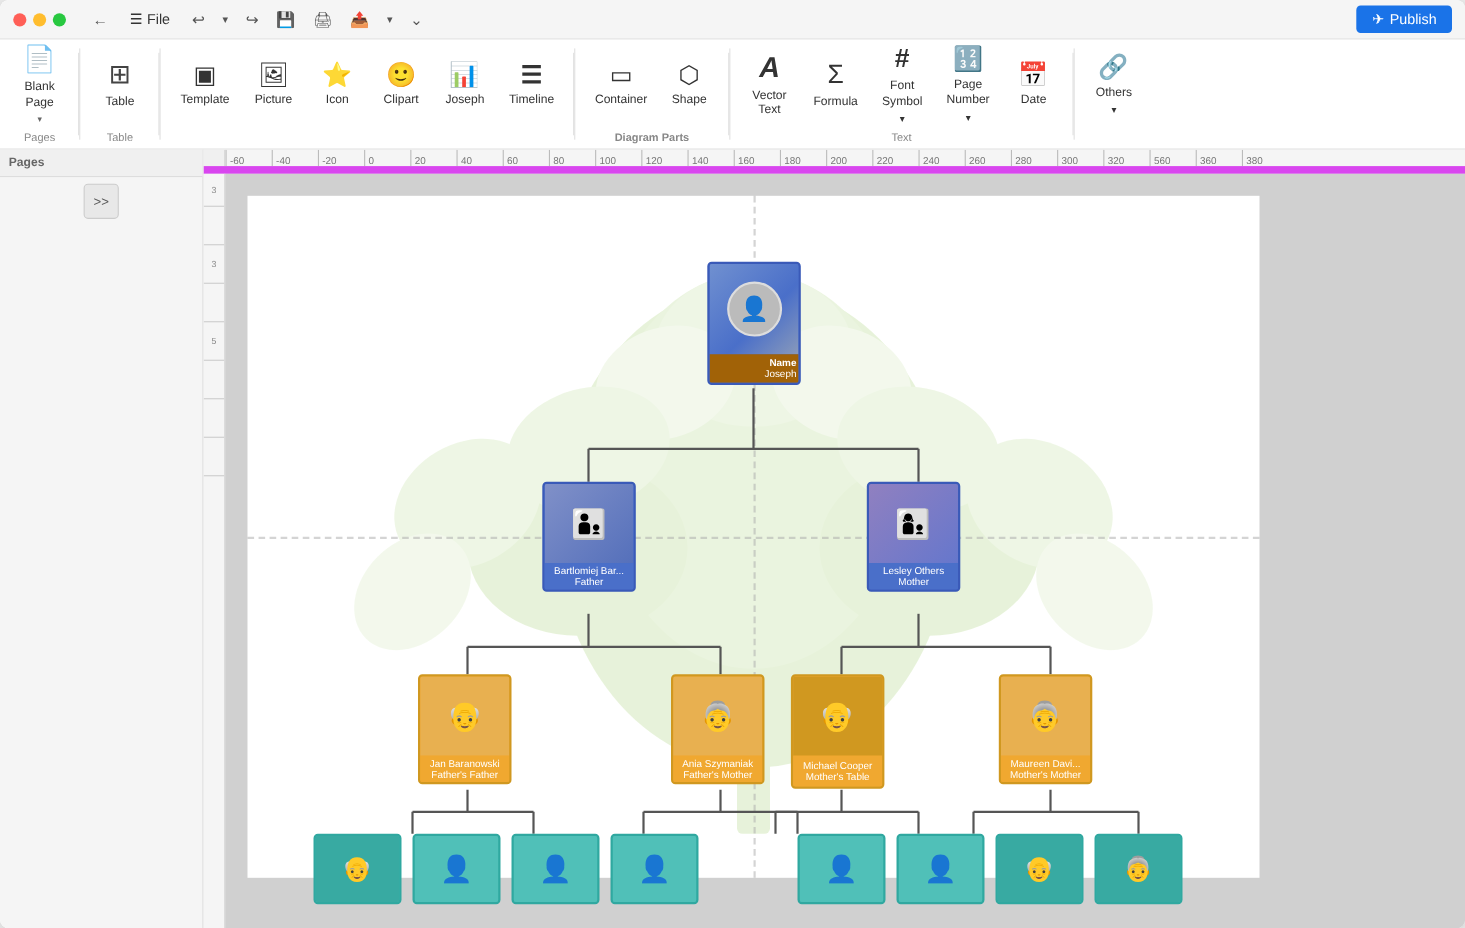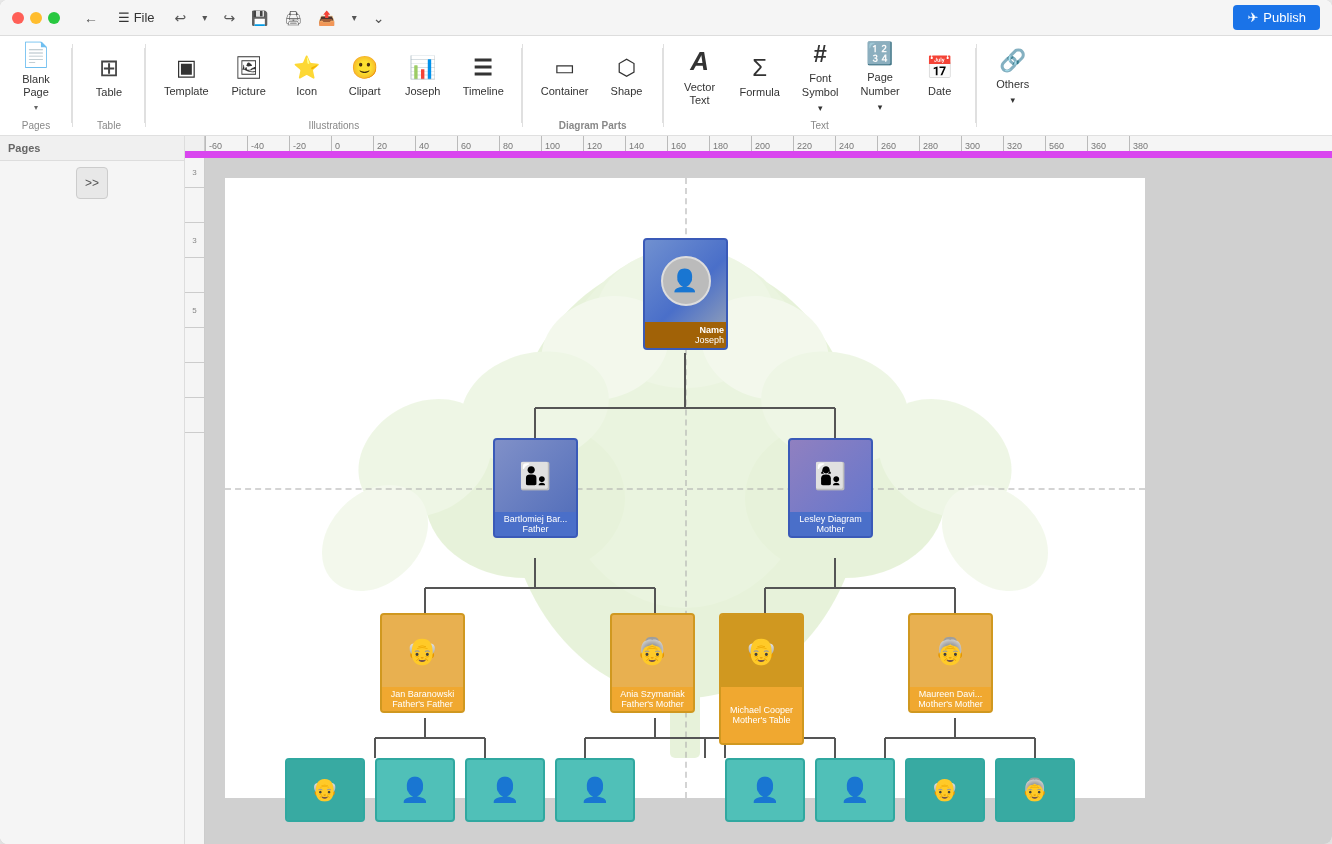--- a/index.html
+++ b/index.html
@@ -154,21 +154,20 @@
         <span class="label">Clipart</span>
       </button>
       <button class="tool-btn">
         <span style="font-size:22px;">📊</span>
         <span class="label">Joseph</span>
       </button>
       <button class="tool-btn">
         <span style="font-size:22px; font-weight:bold;">☰</span>
         <span class="label">Timeline</span>
       </button>
-      <div class="section-title-bottom" style="position:absolute;bottom:4px;left:0;right:0;">Illustrations</div>
     </div>
     <div class="section-divider"></div>
 
     <div class="toolbar-section" style="padding-bottom:22px;">
       <button class="tool-btn">
         <span style="font-size:22px;">▭</span>
         <span class="label">Container</span>
       </button>
       <button class="tool-btn">
         <span style="font-size:22px;">⬡</span>
@@ -368,21 +367,21 @@
             </div>
 
             <div class="node node-blue" style="left:563px; top:260px;">
               <div class="node-box" style="width:85px; background:#4a6fc9; border:2px solid #3a5ab8;">
                 <div class="node-photo" style="height:72px; background:#7a8fcc; overflow:hidden; display:flex;align-items:center;justify-content:center;">
                   <div style="width:100%;height:100%;background:linear-gradient(135deg,#9080c0,#6677cc); display:flex;align-items:center;justify-content:center;">
                     <span style="font-size:26px;">👩‍👦</span>
                   </div>
                 </div>
                 <div class="node-label" style="background:#4a6fc9; color:#fff; padding:2px 4px; text-align:center; font-size:9px;">
-                  <span>Lesley Diagram</span><br>
+                  <span>Lesley Others</span><br>
                   <span>Mother</span>
                 </div>
               </div>
             </div>
 
             <div class="node node-gold" style="left:155px; top:435px;">
               <div class="node-box" style="width:85px; background:#f0a830; border:2px solid #d09820;">
                 <div class="node-photo" style="height:72px; overflow:hidden; display:flex;align-items:center;justify-content:center; background:#e8b050;">
                   <span style="font-size:26px;">👴</span>
                 </div>
@@ -403,21 +402,21 @@
                   <span>Father's Mother</span>
                 </div>
               </div>
             </div>
 
             <div class="node node-gold" style="left:494px; top:435px;">
               <div class="node-box" style="width:85px; background:#f0a830; border:2px solid #d09820;">
                 <div class="node-photo" style="height:72px; overflow:hidden; display:flex;align-items:center;justify-content:center; background:#d09820;">
                   <span style="font-size:26px;">👴</span>
                 </div>
-                <div class="node-label" style="background:#f0a830; color:#fff; padding:18px 4px; text-align:center; font-size:9px;">
+                <div class="node-label" style="background:#f0a830; color:#fff; padding:4px 4px; text-align:center; font-size:9px;">
                   <span>Michael Cooper</span><br>
                   <span>Mother's Table</span>
                 </div>
               </div>
             </div>
 
             <div class="node node-gold" style="left:683px; top:435px;">
               <div class="node-box" style="width:85px; background:#f0a830; border:2px solid #d09820;">
                 <div class="node-photo" style="height:72px; overflow:hidden; display:flex;align-items:center;justify-content:center; background:#e8b050;">
                   <span style="font-size:26px;">👵</span>

